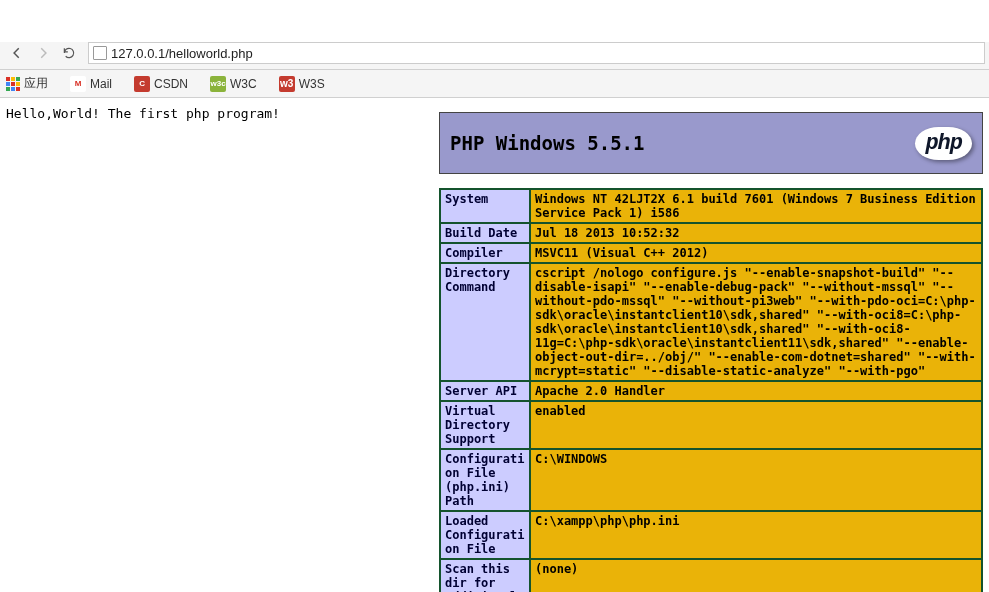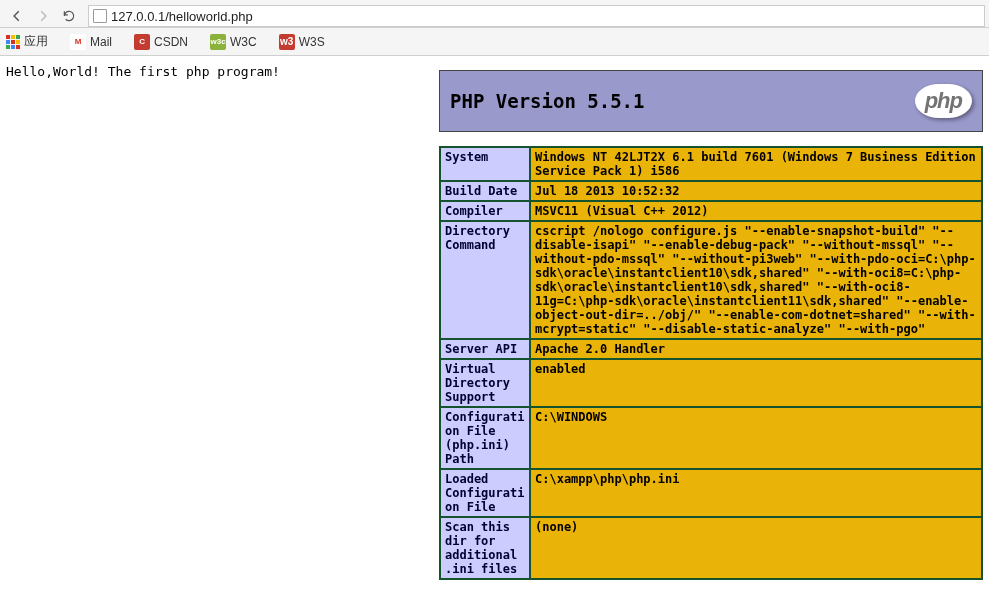--- a/index.html
+++ b/index.html
@@ -1,38 +1,38 @@
 <!DOCTYPE html>
 <html><head>
 <meta charset="utf-8">
 <style>
   * { margin: 0; padding: 0; box-sizing: border-box; }
   body { font-family: Arial, sans-serif; font-size: 12px; background: #fff; width: 989px; }
   
-  .nav-bar { height: 28px; display: flex; align-items: flex-end; border-bottom: 1px solid #d0d0d0; background: #f5f5f5; padding: 0 4px; }
+  .nav-bar { height: 28px; display: flex; align-items: flex-start; border-bottom: 1px solid #d0d0d0; background: #f5f5f5; padding: 0 4px; margin-top: 42px; }
   .nav-btn { width: 22px; height: 22px; display: flex; align-items: center; justify-content: center; color: #555; cursor: pointer; margin: 0 2px; }
   .nav-btn.disabled { color: #bbb; }
   .url-bar { flex: 1; height: 22px; border: 1px solid #ccc; background: #fff; display: flex; align-items: center; margin-left: 6px; padding: 0 4px; }
   .url-icon { width: 14px; height: 14px; margin-right: 4px; border: 1px solid #999; border-radius: 1px; }
   .url-text { font-size: 13px; color: #222; flex: 1; }
   
   .bookmarks-bar { height: 28px; display: flex; align-items: center; border-bottom: 1px solid #d0d0d0; background: #f5f5f5; padding: 0 6px; gap: 22px; }
   .bm-item { display: flex; align-items: center; gap: 4px; font-size: 12px; color: #333; cursor: pointer; }
   .bm-icon { width: 16px; height: 16px; display: flex; align-items: center; justify-content: center; font-size: 9px; font-weight: bold; color: #fff; border-radius: 2px; }
   .apps-icon { display: grid; grid-template-columns: repeat(3,4px); grid-template-rows: repeat(3,4px); gap: 1px; }
   .apps-icon div { width: 4px; height: 4px; }
   
   .content { padding: 8px 6px; display: flex; align-items: flex-start; }
   .hello-text { font-family: "SimSun", "NSimSun", monospace; font-size: 13px; white-space: nowrap; }
   
   .php-block { margin-left: auto; width: 544px; margin-top: 6px; }
   .php-header { background: #9999cc; border: 1px solid #444; padding: 8px 10px; display: flex; align-items: center; justify-content: space-between; height: 62px; }
   .php-title { font-family: "SimSun","NSimSun",monospace; font-size: 19px; font-weight: bold; color: #000; }
   .php-logo { background: #fff; border-radius: 50%/60%; padding: 4px 10px; box-shadow: 2px 2px 4px rgba(0,0,0,0.4); }
-  .php-logo span { font-family: Liberation Sans, sans-serif; font-size: 22px; font-weight: bold; font-style: italic; color: #737373; letter-spacing: -1px; }
+  .php-logo span { font-family: Liberation Mono, monospace; font-size: 22px; font-weight: bold; font-style: italic; color: #0f172a; letter-spacing: -1px; }
   
   .info-table { border-collapse: collapse; width: 100%; margin-top: 14px; font-family: "SimSun","NSimSun",monospace; font-size: 12px; }
   .info-table td { border: 2px solid #14532d; padding: 2px 4px; vertical-align: top; text-align: left; }
   .info-table td.k { background: #ccccff; color: #000033; font-weight: bold; width: 90px; word-break: break-word; }
   .info-table td.v { background: #eab308; color: #000; word-break: break-word; font-weight: bold; }
 </style>
 </head>
 <body>
 
 <div class="nav-bar">
@@ -96,21 +96,21 @@
       </span>
     <span>W3S</span>
   </div>
 </div>
 
 <div class="content">
   <div class="hello-text">Hello,World! The first php program!</div>
 
   <div class="php-block">
     <div class="php-header">
-      <div class="php-title">PHP Version 5.5.1</div>
+      <div class="php-title">PHP Windows 5.5.1</div>
       <div class="php-logo"><span>php</span></div>
     </div>
     <table class="info-table">
       <tbody id="php-rows">
           <tr>
             <td class="k">System</td>
             <td class="v">Windows NT 42LJT2X 6.1 build 7601 (Windows 7 Business Edition Service Pack 1) i586</td>
           </tr>
           <tr>
             <td class="k">Build Date</td>

